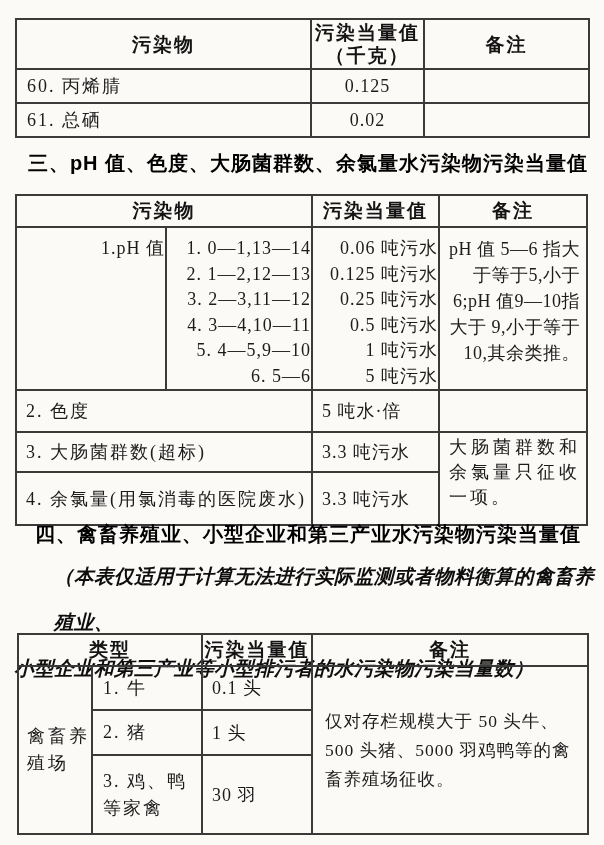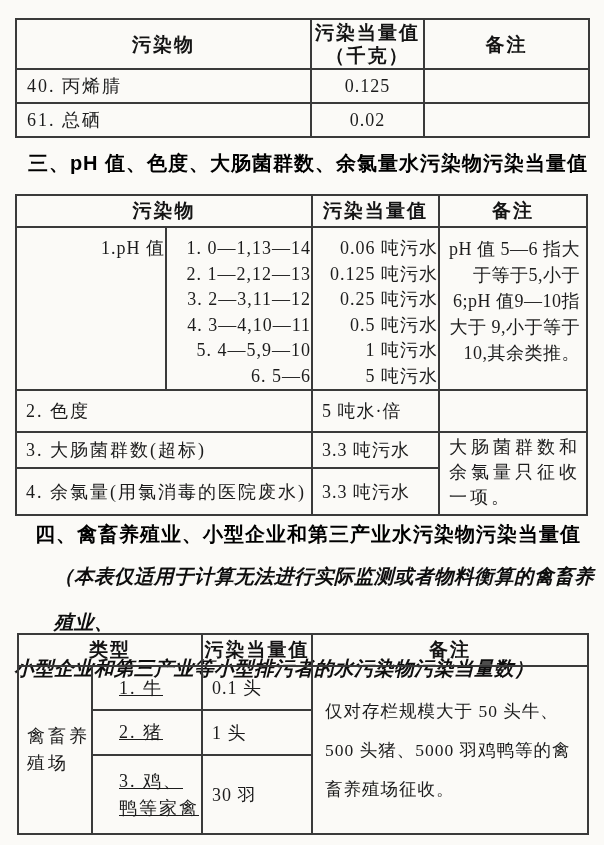--- a/index.html
+++ b/index.html
@@ -67,21 +67,21 @@
   .t2 .ml{padding-left:9px;}
   .t2 .ph-note{
     padding:0 6px 0 8px;
     font-size:18px;line-height:26px;letter-spacing:0.5px;
   }
   .t2 .r2 td{height:40px;margin-left:43px;}
   .t2 .r3 td{height:31px;}
   .t2 .r4 td{height:41px;}
   .t2 td.note2{
     vertical-align:middle;
-    padding:2px 6px 4px 9px;
+    padding:2px 6px 14px 9px;
     font-size:18px;line-height:25px;
     letter-spacing:3px;
     text-align:justify;
   }
   
   .table-note{
     position:absolute;left:14px;top:553px;width:580px;margin:0;
     font-family:"Liberation Sans","DejaVu Sans",sans-serif;
     font-weight:bold;
     font-size:19.5px;
@@ -92,28 +92,28 @@
   .table-note span{display:block;font-style:italic;}
   .table-note .l1{padding-left:40px;}
   
   .t3{left:17px;top:633px;width:570px;}
   .t3 .hdr th{height:30px;}
   .t3 td{vertical-align:middle;}
   .t3 td.group{
     text-align:left;padding-left:8px;
     letter-spacing:3px;line-height:27px;
   }
-  .t3 td.name{padding-left:26px;letter-spacing:2px;line-height:27px;text-decoration:underline;}
+  .t3 td.name{padding-left:10px;letter-spacing:2px;line-height:27px;}
   .t3 td.val{padding-left:9px;letter-spacing:1px;}
   .t3 .r1 td{height:42px;}
   .t3 .r2 td{height:43px;}
   .t3 .r3 td{height:77px;}
   .t3 td.note3{
     padding:2px 8px 2px 12px;
-    font-size:17.5px;line-height:39px;letter-spacing:1px;
+    font-size:17.5px;line-height:29px;letter-spacing:1px;
   }
 </style>
 </head>
 <body>
 
 <div class="page">
 
   <table class="t t1">
     <colgroup>
         <col style="width:295px">
@@ -123,21 +123,21 @@
     <tbody>
       <tr class="hdr">
         <th>污染物</th>
         <th>
           <div>污染当量值</div>
           <div>（千克）</div>
         </th>
         <th>备注</th>
       </tr>
       <tr>
-        <td class="name">40. 丙烯腈</td>
+        <td class="name">60. 丙烯腈</td>
         <td class="val">0.125</td>
         <td class="note"></td>
       </tr>
       <tr>
         <td class="name">61. 总硒</td>
         <td class="val">0.02</td>
         <td class="note"></td>
       </tr>
     </tbody>
   </table>

